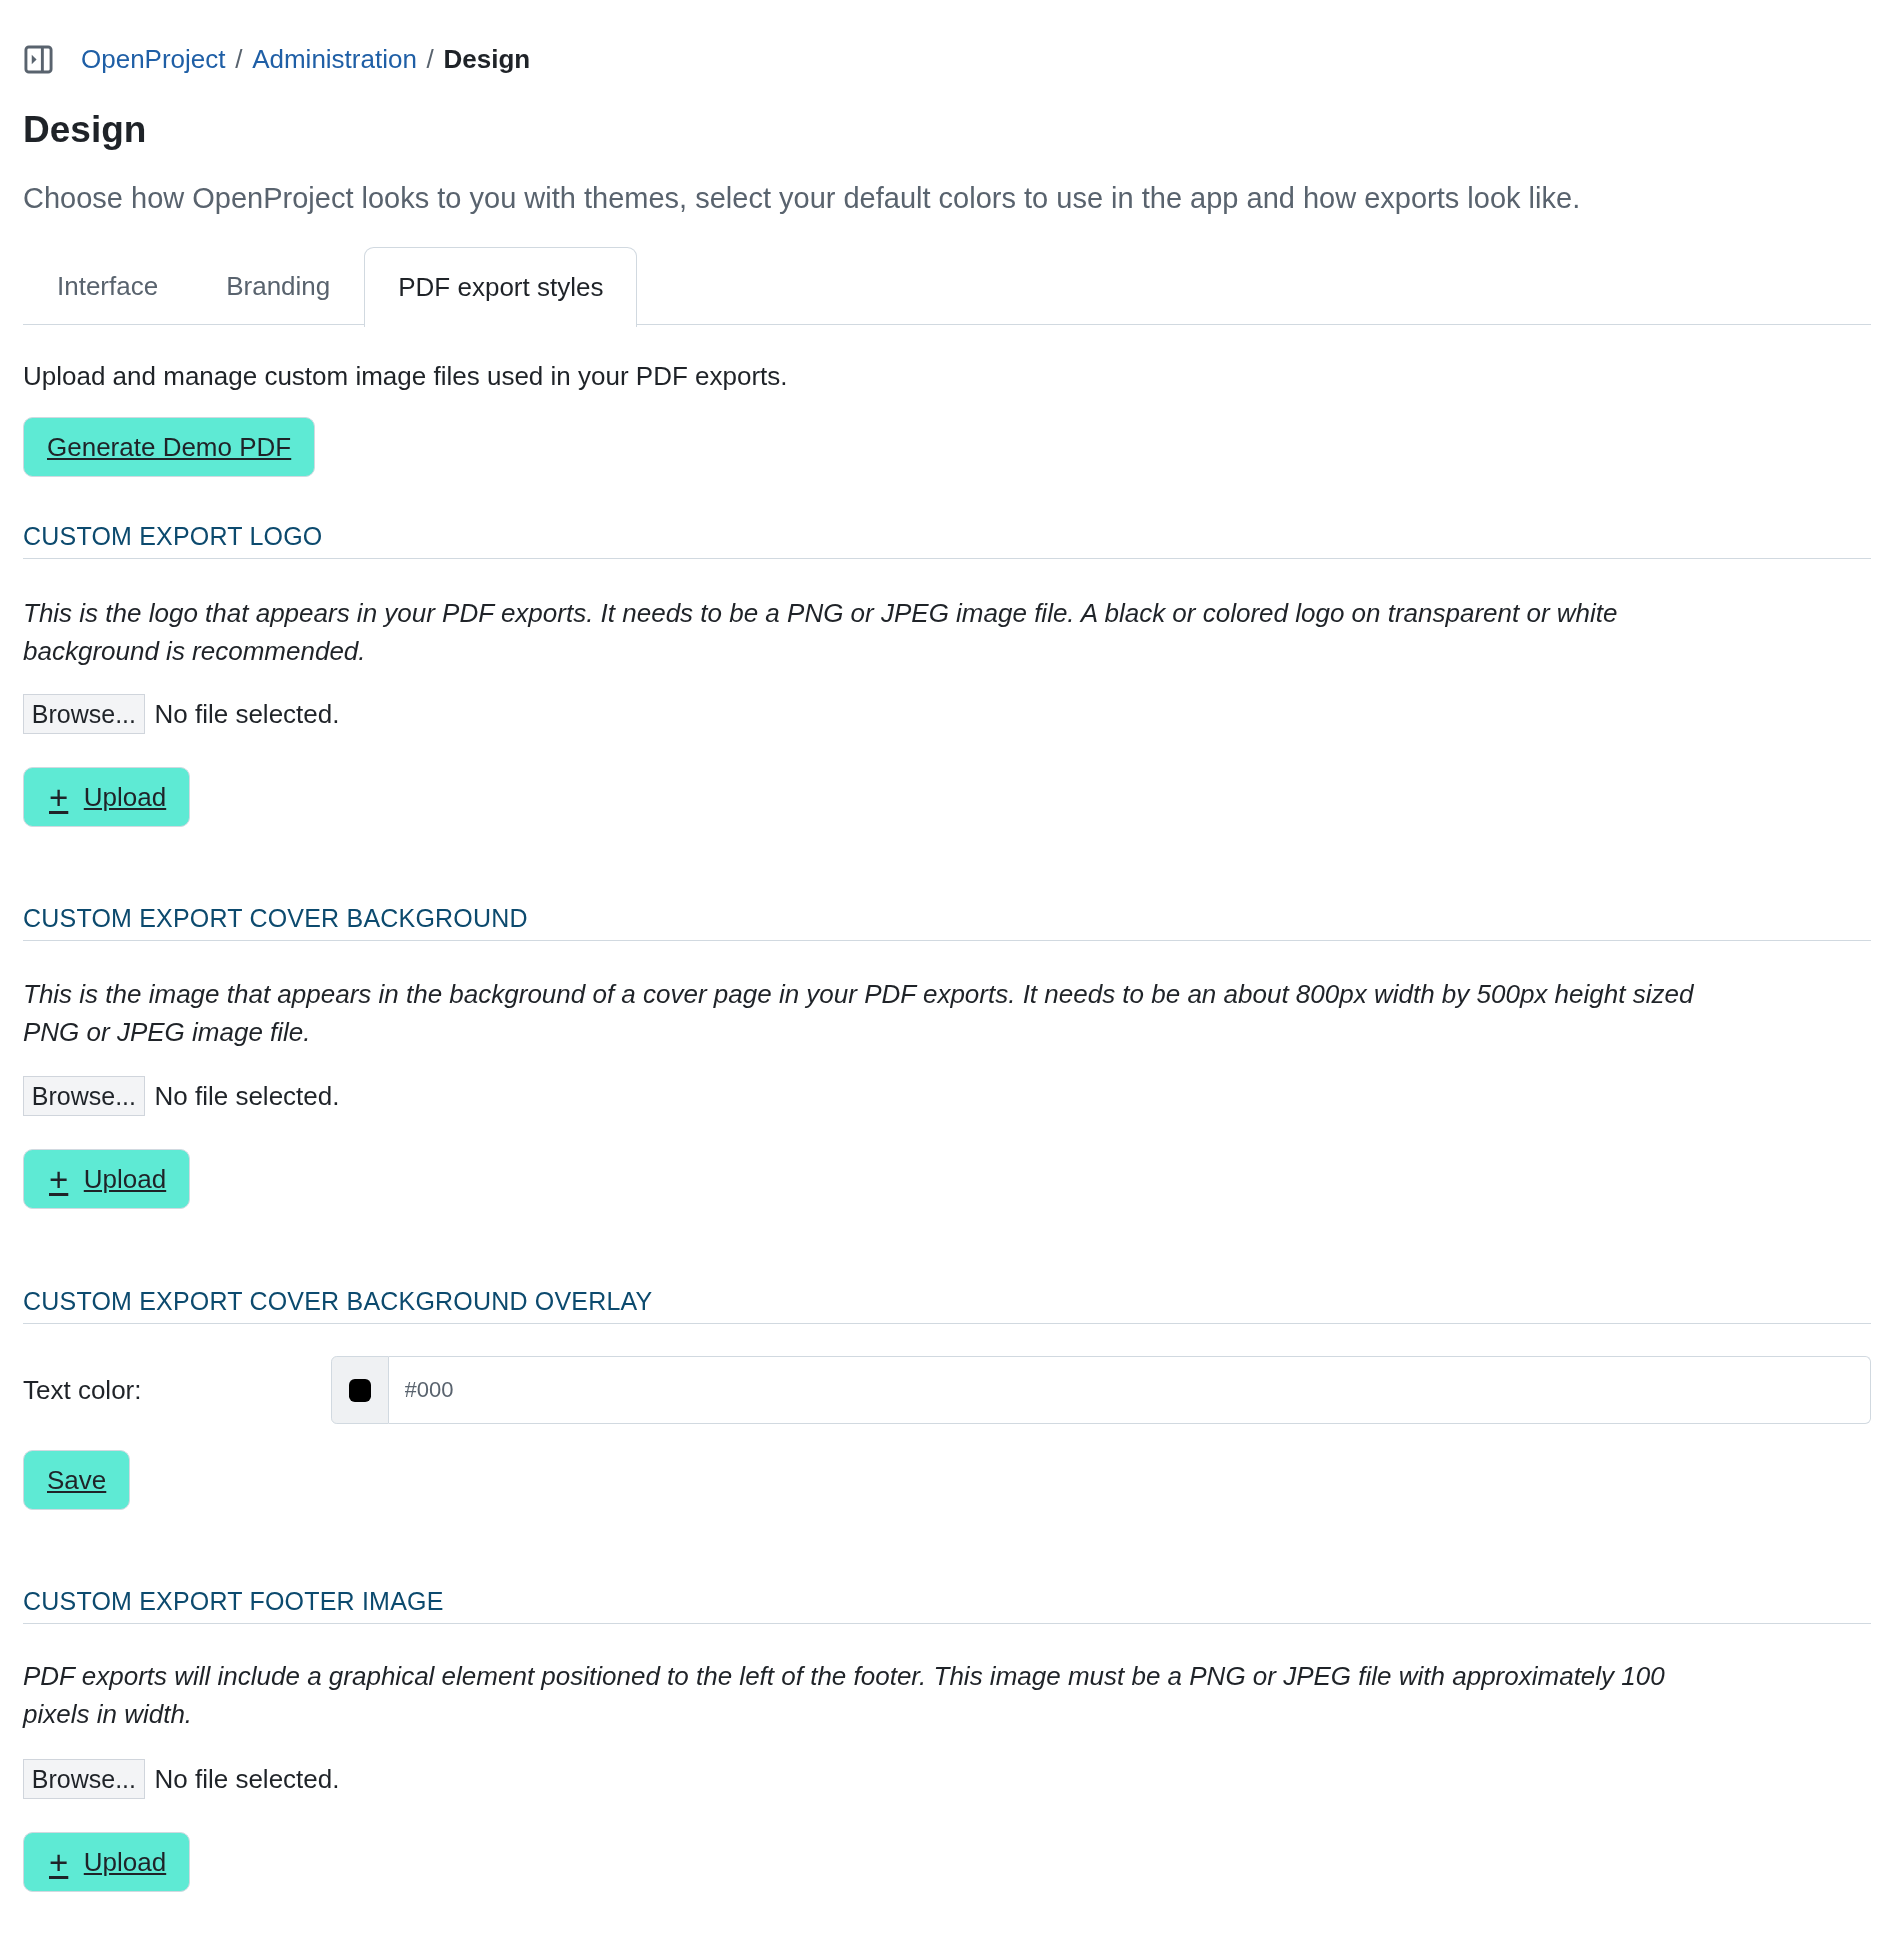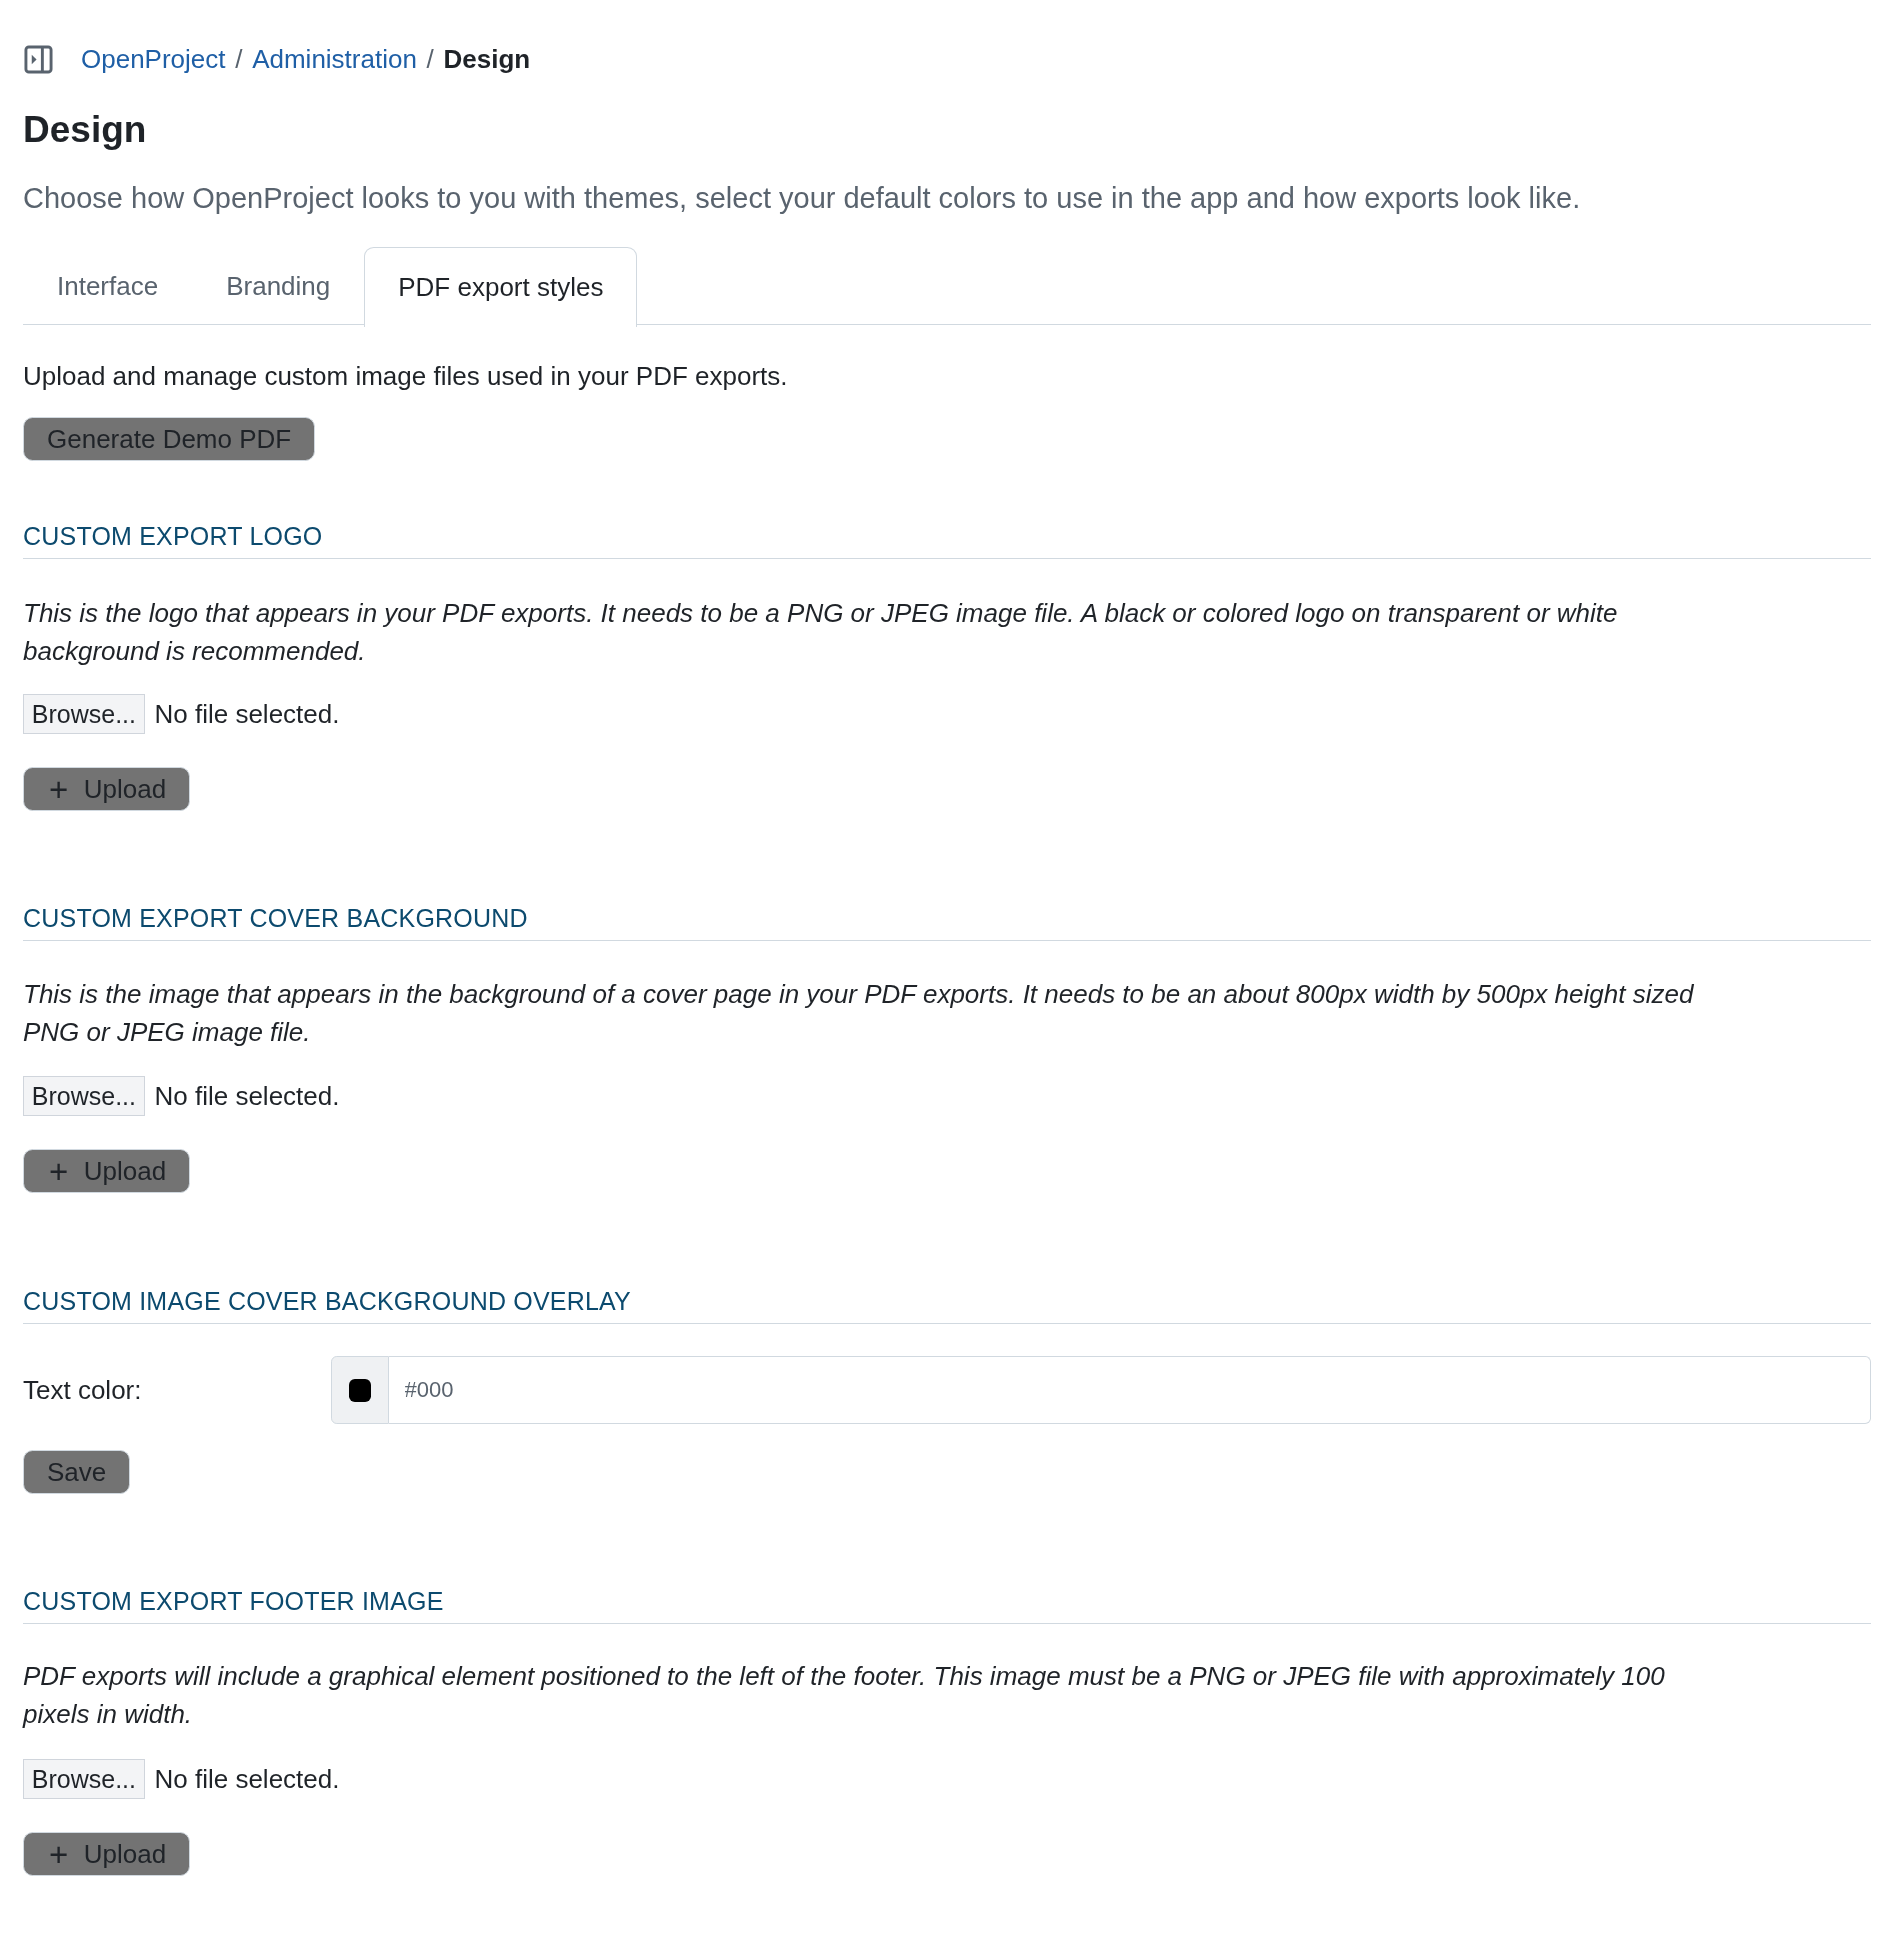--- a/index.html
+++ b/index.html
@@ -19,21 +19,21 @@
     .page-desc { position: absolute; top: 182px; left: 0; font-size: 29px; color: #59636e; white-space: nowrap; }
 
     
     .tabnav { position: absolute; top: 247px; left: 0; width: 1848px; height: 78px; border-bottom: 1.9px solid #d1d9e0; }
     .tabs { display: flex; height: 78px; align-items: stretch; }
     .tab { font-size: 26px; color: #59636e; padding: 0 33px; display: flex; align-items: center; cursor: pointer; border: 1.9px solid transparent; border-bottom: none; border-radius: 9.7px 9.7px 0 0; }
     .tab.active { color: #1f2328; background: #fff; border-color: #d1d9e0; margin-bottom: -1.9px; height: 80px; }
 
     .intro { position: absolute; top: 361px; left: 0; font-size: 26px; color: #1f2328; }
 
-    .btn { position: absolute; left: 0; height: 44px; background: #737373; border: 1.9px solid #d1d9e0; border-radius: 9.7px; font-size: 26px; font-weight: 500; color: #1f2328; display: flex; align-items: center; padding: 0 23px; cursor: pointer; font-family: "Liberation Sans", sans-serif; }
+    .btn { position: absolute; left: 0; height: 60px; background: #5eead4; border: 1.9px solid #d1d9e0; border-radius: 9.7px; font-size: 26px; font-weight: 500; color: #1f2328; display: flex; align-items: center; padding: 0 23px; cursor: pointer; font-family: "Liberation Sans", sans-serif; text-decoration: underline; }
     .btn .plus { font-size: 33px; margin-right: 15.5px; line-height: 1; font-weight: normal; }
 
     .section-head { position: absolute; left: 0; width: 1848px; height: 33px; border-bottom: 1.9px solid #d1d9e0; font-size: 25px; font-weight: normal; color: #0c4a6e; letter-spacing: 0.2px; padding-bottom: 0; }
     .section-head span { position: absolute; left: 0; top: -3.9px; white-space: nowrap; }
 
     .help { position: absolute; left: 0; width: 1844px; font-size: 26px; font-style: italic; color: #1f2328; line-height: 38px; }
 
     .file-row { position: absolute; left: 0; height: 40px; display: flex; align-items: center; }
     .browse { height: 40px; padding: 0 7.8px; background: #f3f4f6; border: 1.9px solid #d0d5dc; font-size: 25px; color: #1f2328; display: flex; align-items: center; cursor: pointer; font-family: "Liberation Sans", sans-serif; }
     .file-status { font-size: 26px; color: #1f2328; margin-left: 9.7px; }
@@ -107,21 +107,21 @@
   <div class="file-row" style="top:1076px;">
     <button class="browse">Browse...</button>
     <span class="file-status">No file selected.</span>
   </div>
   <button class="btn" style="top:1149px; padding:0 23px 0 25px;">
     <span class="plus">+</span>
     <span>Upload</span>
   </button>
 
   <div class="section-head" style="top:1291px;">
-    <span>CUSTOM IMAGE COVER BACKGROUND OVERLAY</span>
+    <span>CUSTOM EXPORT COVER BACKGROUND OVERLAY</span>
   </div>
   <div class="color-row">
     <label class="color-label">Text color:</label>
     <div class="swatch-box">
       <div class="swatch" style="background: rgb(0, 0, 0);"></div>
     </div>
     <input class="color-input" type="text" value="#000" style="">
   </div>
   <button class="btn" style="top:1450px;">Save</button>
 

